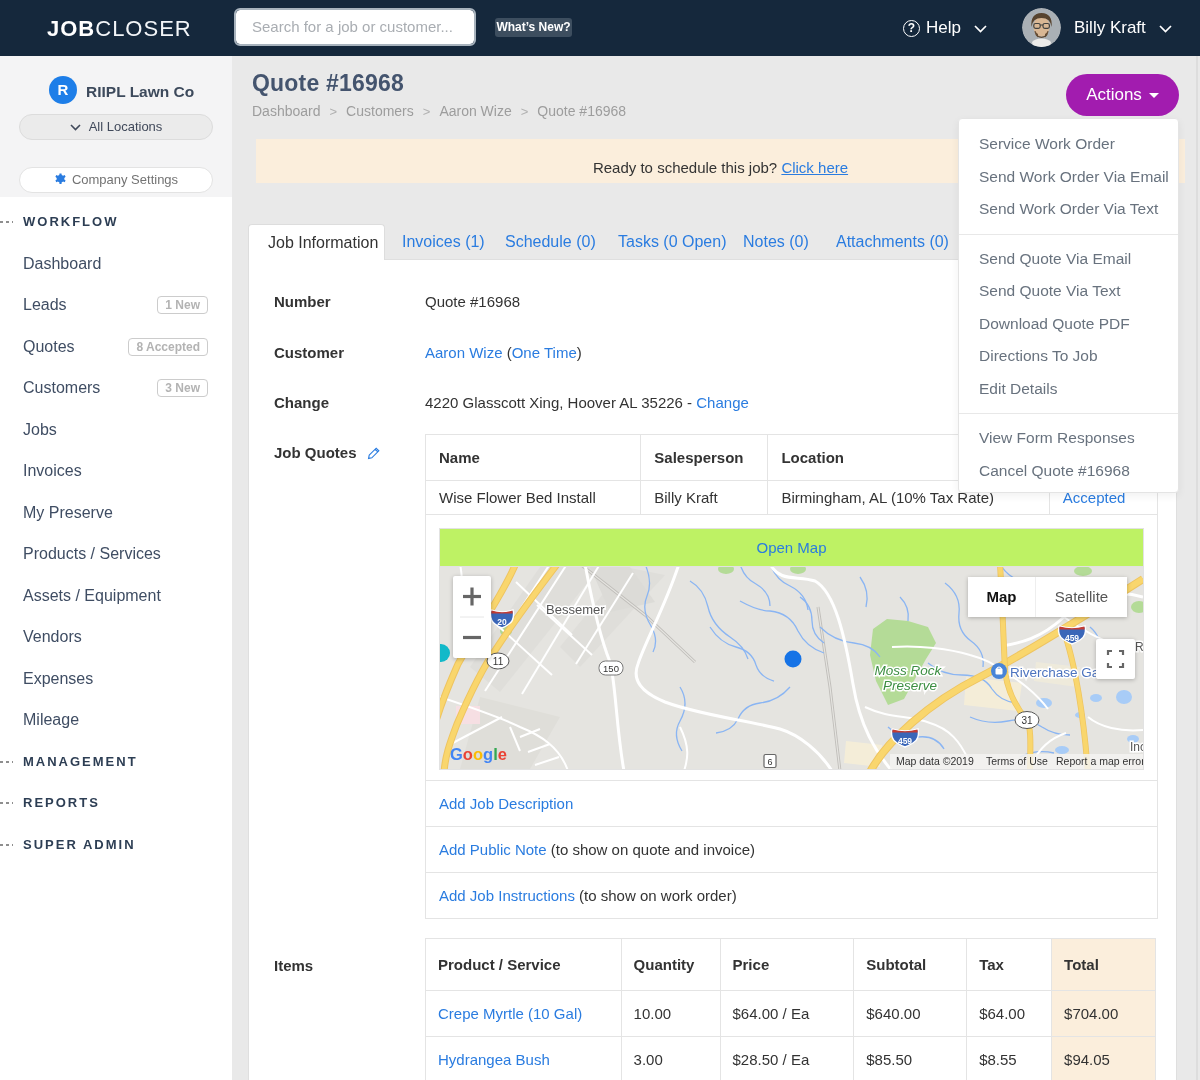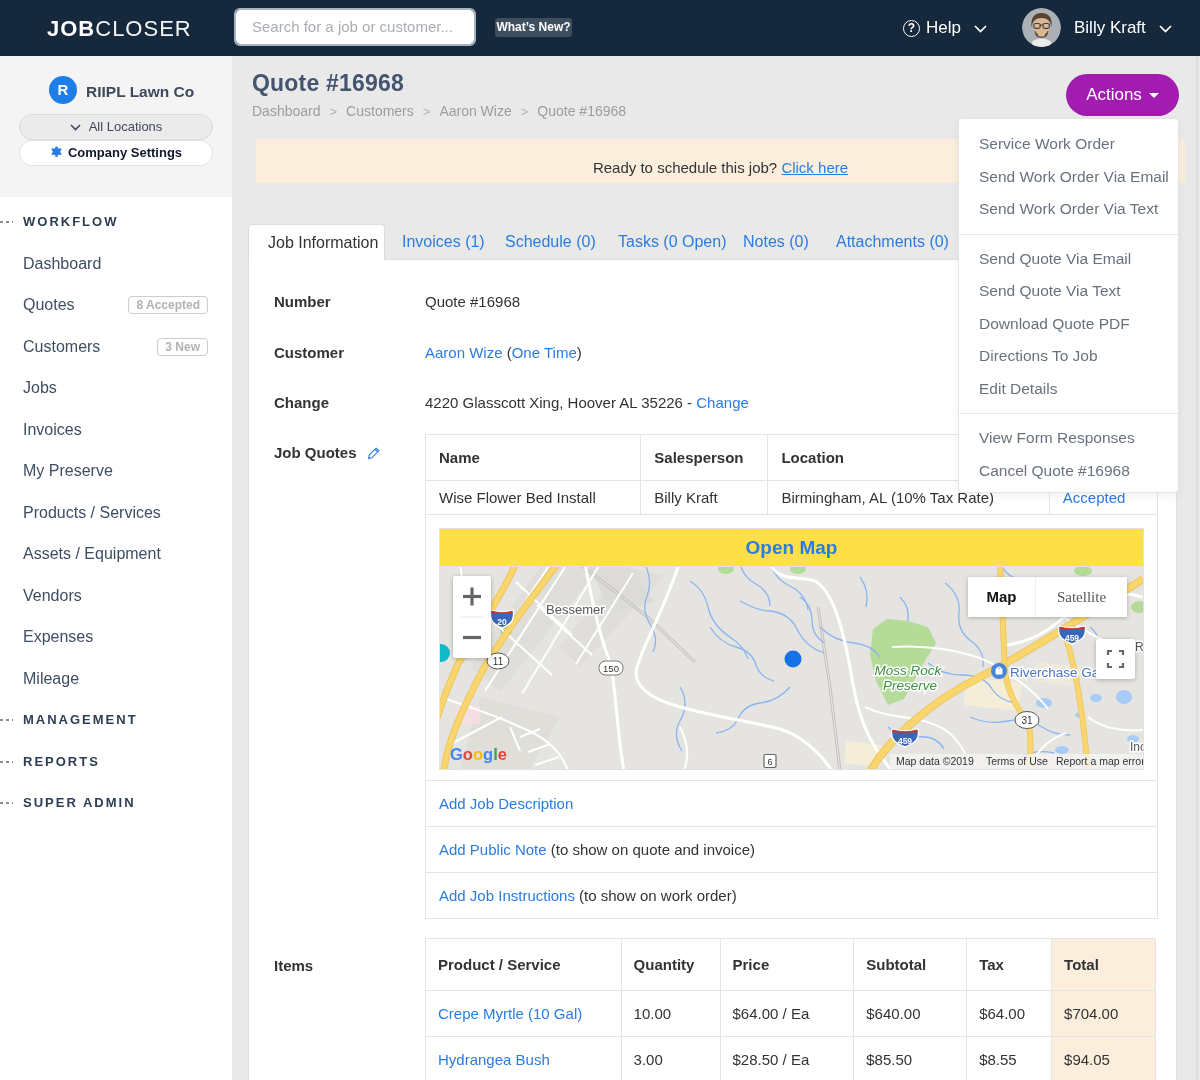--- a/index.html
+++ b/index.html
@@ -27,21 +27,21 @@
 
 
 .sidebar { position:fixed; left:0; top:56px; width:232px; height:1024px; background:#fff; z-index:10; }
 .side-top { height:141px; background:#f4f4f5; padding-top:20px; }
 .cbadge { position:absolute; left:49px; top:20px; width:28px; height:28px; border-radius:50%;
   background:#1d7ee8; color:#fff; font-weight:bold; font-size:15px; text-align:center; line-height:28px; }
 .cname { position:absolute; left:86px; top:27px; font-size:15.5px; font-weight:bold; color:#3d4a5c; }
 .pill { position:absolute; left:19px; width:194px; height:26px; border-radius:13px; font-size:13px;
   text-align:center; line-height:24px; }
 .pill1 { top:58px; background:#ebebeb; border:1px solid #dcdcdc; color:#40495a; }
-.pill2 { top:84px; background:#fff; border:1px solid #e3e3e3; color:#0f172a;font-weight:bold; }
+.pill2 { top:111px; background:#fff; border:1px solid #e3e3e3; color:#737373; }
 .navsec { position:relative; padding-left:23px; font-size:13px; font-weight:bold; letter-spacing:2px;
   color:#2d3e54; height:41.5px; line-height:41.5px; }
 .navsec:before { content:""; position:absolute; left:0; top:20px; width:13px; height:2px; background:repeating-linear-gradient(90deg,#8e8e8e 0 3.5px,transparent 3.5px 6px); }
 .navitem { position:relative; padding-left:23px; font-size:16px; color:#3f4d63; height:41.5px; line-height:41.5px; }
 .badge { position:absolute; top:12px; right:24px; height:18px; border:1px solid #ccc; border-radius:4px;
   color:#b3b3b3; font-size:12px; font-weight:bold; line-height:16px; padding:0 7px; }
 
 
 .main { position:absolute; left:232px; top:56px; width:968px; }
 h1 { position:absolute; left:20px; top:14px; font-size:23px; color:#44546e; letter-spacing:0.2px;}
@@ -75,22 +75,22 @@
 .itable { position:absolute; left:176px; top:678px; width:731px; }
 .itable td, .itable th { border:1px solid #e4e4e4; text-align:left; font-size:15px; padding:0 12px; }
 .itable th { height:52px; font-weight:bold; }
 .itable td { height:46px; }
 .tot { background:#fbeedc; }
 
 .addrow { color:#2a7ce0; }
 
 
 .mapcard { width:705px; border:1px solid #e2e2e2; }
-.openmap { height:38px; background:#fde047; text-align:center; line-height:37px;
-  font-size:19px; font-weight:bold; color:#2a7ce0; border-bottom:1px solid #e2e2e2;}
+.openmap { height:38px; background:#bef264; text-align:center; line-height:37px;
+  font-size:15px; font-weight:normal; color:#2a7ce0; border-bottom:1px solid #e2e2e2;}
 .mapbox { position:relative; width:703px; height:202px; background:#e5e4e0; overflow:hidden; }
 
 
 .dropdown { position:fixed; left:958px; top:118px; width:221px; height:375px; background:#fff;
   border:1px solid #e4e4e4; border-radius:4px; box-shadow:0 3px 8px rgba(0,0,0,0.06); z-index:60;
   padding-top:9px; font-size:15.5px; color:#68727e; }
 .dd { padding:0 20px; height:32.5px; line-height:32.5px; white-space:nowrap; }
 .ddsep { border-top:1px solid #e8e8e8; margin:8px 0; }
 
 .sbline { position:fixed; left:1196px; top:56px; width:2px; height:1024px; background:#d2d2d2; opacity:0.5;}
@@ -105,20 +105,21 @@
   <div class="pill pill1"><svg width="11" height="7" viewBox="0 0 11 7" style="margin-right:8px">
         <path d="M1 1 L5.5 5.5 L10 1" stroke="#40495a" stroke-width="1.6" fill="none"></path>
       </svg>All Locations</div>
   <div class="pill pill2"><svg width="13" height="13" viewBox="0 0 16 16" style="margin-right:5px;vertical-align:-2px">
         <path fill="#2a7ce0" d="M8 4.8A3.2 3.2 0 1 0 8 11.2 3.2 3.2 0 1 0 8 4.8zm0 1.7A1.5 1.5 0 1 1 8 9.5 1.5 1.5 0 1 1 8 6.5z"></path>
         <path fill="#2a7ce0" d="M6.8 0.5h2.4l0.3 2 1.7 0.9 1.9-0.8 1.2 2.1-1.6 1.3v1.9l1.6 1.3-1.2 2.1-1.9-0.8-1.7 1-0.3 2H6.8l-0.3-2-1.7-1-1.9 0.8-1.2-2.1 1.6-1.3V6l-1.6-1.3 1.2-2.1 1.9 0.8 1.7-0.9z"></path>
       </svg>Company Settings</div>
   <div style="position:absolute; top:145px; width:232px;">
     <div class="navsec">WORKFLOW</div>
     <div class="navitem">Dashboard</div>
+    <div class="navitem">Leads<span class="badge">1 New</span></div>
     <div class="navitem">Quotes<span class="badge">8 Accepted</span></div>
     <div class="navitem">Customers<span class="badge">3 New</span></div>
     <div class="navitem">Jobs</div>
     <div class="navitem">Invoices</div>
     <div class="navitem">My Preserve</div>
     <div class="navitem">Products / Services</div>
     <div class="navitem">Assets / Equipment</div>
     <div class="navitem">Vendors</div>
     <div class="navitem">Expenses</div>
     <div class="navitem">Mileage</div>
@@ -360,21 +361,21 @@
                         <line x1="10" y1="20.5" x2="28" y2="20.5"></line>
                         <line x1="19" y1="11.5" x2="19" y2="29.5"></line>
                         <line x1="10" y1="61.5" x2="28" y2="61.5"></line>
                       </g>
                       <line x1="7" y1="41" x2="31" y2="41" stroke="#e6e6e6" stroke-width="1"></line>
                     </svg>
 </div>
 
 <div style="position:absolute;left:528px;top:10px;height:40px;display:flex;box-shadow:0 1px 4px rgba(0,0,0,0.25);font-size:15px;">
   <div style="width:67px;background:#fff;text-align:center;line-height:40px;font-weight:bold;color:#111;">Map</div>
-  <div style="width:92px;background:#fff;text-align:center;line-height:40px;color:#565656;border-left:1px solid #eee;font-family:Liberation Serif, serif;">Satellite</div>
+  <div style="width:92px;background:#fff;text-align:center;line-height:40px;color:#565656;border-left:1px solid #eee;">Satellite</div>
 </div>
 
 <div style="position:absolute;left:656px;top:72px;width:39px;height:40px;background:#fff;border-radius:2px;box-shadow:0 1px 4px rgba(0,0,0,0.25);">
   <svg width="39" height="40" viewBox="0 0 39 40">
                       <g stroke="#666" stroke-width="2.2" fill="none">
                         <path d="M12,16 v-4 h4"></path>
                         <path d="M23,12 h4 v4"></path>
                         <path d="M27,24 v4 h-4"></path>
                         <path d="M16,28 h-4 v-4"></path>
                       </g>

